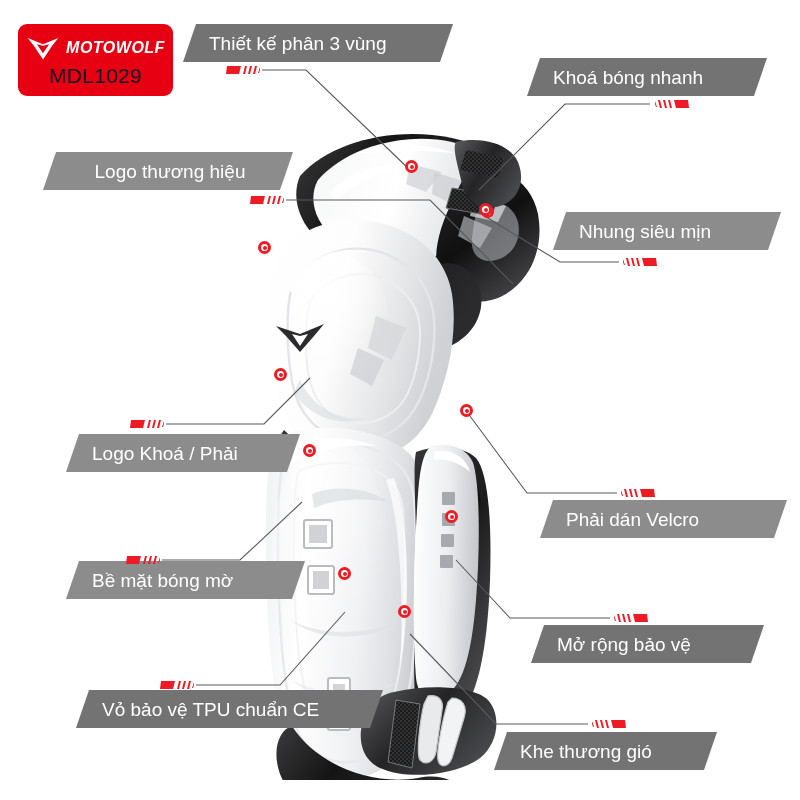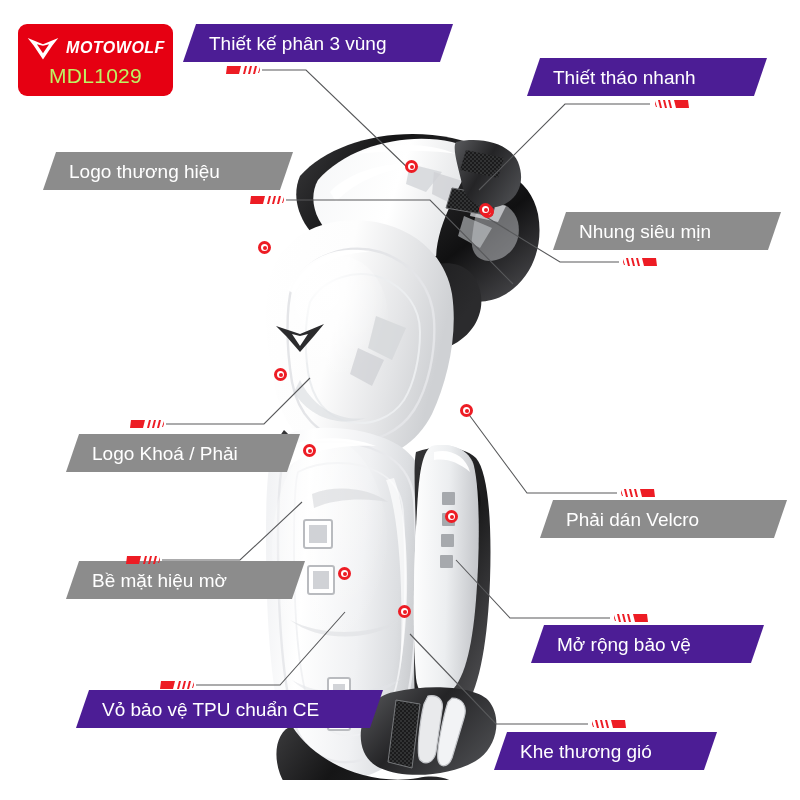--- a/index.html
+++ b/index.html
@@ -17,36 +17,36 @@
     display:flex;flex-direction:column;align-items:center;justify-content:center;
     gap:1px;
   }
   .brand-row{display:flex;align-items:center;gap:6px;}
   .brand-mark{width:34px;height:26px;display:block;}
   .brand-word{
     color:#fff;font-size:16px;font-weight:700;font-style:italic;
     letter-spacing:.5px;line-height:1;
   }
   .brand-model{
-    color:#bef264;font-size:21px;font-weight:400;line-height:1;margin-top:3px;
+    color:#0f172a;font-size:21px;font-weight:400;line-height:1;margin-top:3px;
     letter-spacing:.3px;
   }
 
   
   #product{position:absolute;left:180px;top:80px;width:400px;height:700px;}
 
   
   .banner{
     position:absolute;height:38px;display:flex;align-items:center;
     color:#ffffff;font-size:19px;font-weight:400;white-space:nowrap;
     padding:0 22px 0 26px;
     clip-path:polygon(13px 0, 100% 0, calc(100% - 13px) 100%, 0 100%);
     line-height:1;
   }
-  .banner.dark{background:#4c1d95;}
+  .banner.dark{background:#737373;}
   .banner.gray{background:#8c8c8c;}
   .banner.l{justify-content:flex-start;}
   .banner.r{justify-content:flex-start;}
 
   
   .marker{position:absolute;width:34px;height:12px;}
   .marker svg{display:block;width:34px;height:12px;}
 
   
   #wires{position:absolute;left:0;top:0;width:800px;height:800px;pointer-events:none;}
@@ -288,35 +288,35 @@
             <path d="M1 2 L15 2 L13 10 L0 10 Z" fill="#ed1c24"></path>
             <path d="M19 2 L21 2 L19 10 L17 10 Z" fill="#ed1c24"></path>
             <path d="M24 2 L26 2 L24 10 L22 10 Z" fill="#ed1c24"></path>
             <path d="M29 2 L31 2 L29 10 L27 10 Z" fill="#ed1c24"></path>
             <path d="M34 3 L35 3 L33 9 L32 9 Z" fill="#ed1c24"></path>
           </g>
         </svg>
       </div>
       <div class="dot" style="left: 405px; top: 160px;"></div>
       <div class="banner dark r" style="left: 527px; top: 58px; width: 192px;">
-        <span>Thiết tháo nhanh</span>
+        <span>Khoá bóng nhanh</span>
       </div>
       <div class="marker" style="left: 655px; top: 98px;">
         <svg viewBox="0 0 34 12">
           <g transform="translate(34,0) scale(-1,1)">
             <path d="M1 2 L15 2 L13 10 L0 10 Z" fill="#ed1c24"></path>
             <path d="M19 2 L21 2 L19 10 L17 10 Z" fill="#ed1c24"></path>
             <path d="M24 2 L26 2 L24 10 L22 10 Z" fill="#ed1c24"></path>
             <path d="M29 2 L31 2 L29 10 L27 10 Z" fill="#ed1c24"></path>
             <path d="M34 3 L35 3 L33 9 L32 9 Z" fill="#ed1c24"></path>
           </g>
         </svg>
       </div>
       <div class="dot" style="left: 481px; top: 205px;"></div>
-      <div class="banner gray l" style="left: 43px; top: 152px; width: 202px;">
+      <div class="banner gray l" style="left: 43px; top: 152px; width: 202px; justify-content: center;">
         <span>Logo thương hiệu</span>
       </div>
       <div class="marker" style="left: 250px; top: 194px;">
         <svg viewBox="0 0 34 12">
           <g>
             <path d="M1 2 L15 2 L13 10 L0 10 Z" fill="#ed1c24"></path>
             <path d="M19 2 L21 2 L19 10 L17 10 Z" fill="#ed1c24"></path>
             <path d="M24 2 L26 2 L24 10 L22 10 Z" fill="#ed1c24"></path>
             <path d="M29 2 L31 2 L29 10 L27 10 Z" fill="#ed1c24"></path>
             <path d="M34 3 L35 3 L33 9 L32 9 Z" fill="#ed1c24"></path>
@@ -363,21 +363,21 @@
             <path d="M1 2 L15 2 L13 10 L0 10 Z" fill="#ed1c24"></path>
             <path d="M19 2 L21 2 L19 10 L17 10 Z" fill="#ed1c24"></path>
             <path d="M24 2 L26 2 L24 10 L22 10 Z" fill="#ed1c24"></path>
             <path d="M29 2 L31 2 L29 10 L27 10 Z" fill="#ed1c24"></path>
             <path d="M34 3 L35 3 L33 9 L32 9 Z" fill="#ed1c24"></path>
           </g>
         </svg>
       </div>
       <div class="dot" style="left: 460px; top: 404px;"></div>
       <div class="banner gray l" style="left: 66px; top: 561px; width: 191px;">
-        <span>Bề mặt hiệu mờ</span>
+        <span>Bề mặt bóng mờ</span>
       </div>
       <div class="marker" style="left: 126px; top: 554px;">
         <svg viewBox="0 0 34 12">
           <g>
             <path d="M1 2 L15 2 L13 10 L0 10 Z" fill="#ed1c24"></path>
             <path d="M19 2 L21 2 L19 10 L17 10 Z" fill="#ed1c24"></path>
             <path d="M24 2 L26 2 L24 10 L22 10 Z" fill="#ed1c24"></path>
             <path d="M29 2 L31 2 L29 10 L27 10 Z" fill="#ed1c24"></path>
             <path d="M34 3 L35 3 L33 9 L32 9 Z" fill="#ed1c24"></path>
           </g>

